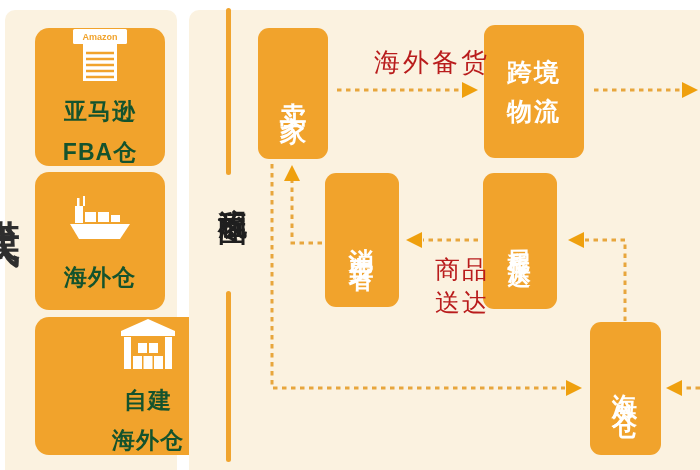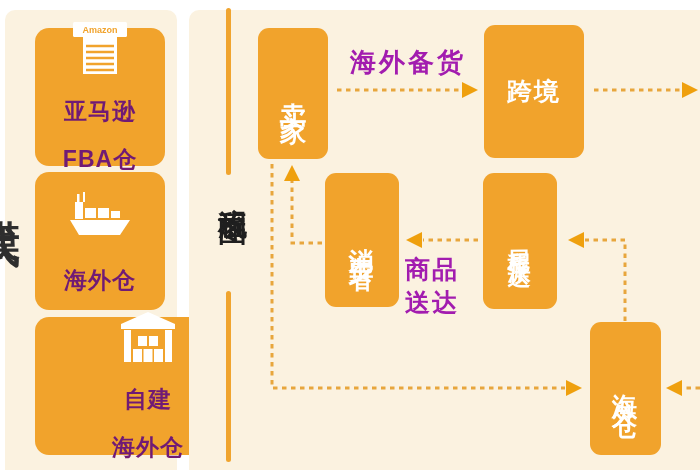--- a/index.html
+++ b/index.html
@@ -8,38 +8,38 @@
   .panel{position:absolute;top:10px;bottom:0;background:#FBF2E0;}
   .panel-left{left:5px;width:172px;border-radius:10px 10px 0 0;}
   .panel-right{left:189px;width:511px;border-radius:10px 0 0 0;}
 
   
   .edge-label{position:absolute;left:-22px;top:186px;writing-mode:vertical-rl;text-orientation:upright;
     font-size:42px;font-weight:700;color:#2e2e2e;letter-spacing:6px;line-height:1;}
 
   
   .card{position:absolute;left:30px;width:130px;height:138px;background:#F1A32C;border-radius:14px;
-    display:flex;flex-direction:column;align-items:center;justify-content:center;gap:19px;}
+    display:flex;flex-direction:column;align-items:center;justify-content:center;gap:12px;}
   .card-icon{height:58px;display:flex;align-items:center;justify-content:center;margin-bottom:2px;}
-  .card-line{color:#701a75;font-weight:700;font-size:23px;line-height:1.25;text-align:center;letter-spacing:1px;}
+  .card-line{color:#14532d;font-weight:700;font-size:23px;line-height:1.25;text-align:center;letter-spacing:1px;}
 
   
   .divider-seg{position:absolute;left:226px;width:5px;background:#F0A42E;border-radius:3px;}
   .flow-title{position:absolute;left:211px;top:184px;width:36px;writing-mode:vertical-rl;text-orientation:upright;
     font-size:29px;font-weight:700;color:#1f1f1f;letter-spacing:5px;line-height:1;text-align:center;}
 
   
   .node{position:absolute;background:#F1A32C;border-radius:11px;display:flex;align-items:center;justify-content:center;
     color:#fff;font-weight:700;}
   .node.vert{writing-mode:vertical-rl;text-orientation:upright;}
   .node-lines{display:flex;flex-direction:column;align-items:center;}
   .node-lines span{font-size:25px;line-height:1.55;letter-spacing:2px;}
 
   
-  .edge-text{position:absolute;color:#a21caf;font-weight:700;text-align:left;line-height:1.2;}
+  .edge-text{position:absolute;color:#b91c1c;font-weight:400;text-align:right;line-height:1.2;}
   .lbl-stocking{left:350px;top:47px;width:140px;font-size:26px;letter-spacing:3px;}
   .lbl-delivered{left:405px;top:254px;width:84px;font-size:25px;letter-spacing:2px;}
   .lbl-delivered div{margin-bottom:3px;}
   .lbl-shiporder{left:340px;top:402px;width:160px;font-size:22px;letter-spacing:1px;}
 
   .arrows{position:absolute;left:0;top:0;pointer-events:none;}
   .dash{fill:none;stroke:#E8A63C;stroke-width:3;stroke-dasharray:4.5 4.5;}
   .head{fill:#EFA00E;stroke:none;}
 </style>
 </head>
@@ -134,20 +134,21 @@
 
     <path class="dash" d="M272 164 L272 388 L565 388"></path>
     <polygon class="head" points="566,380 582,388 566,396"></polygon>
   </svg>
 
   <div class="node vert" style="left:258px;top:28px;width:70px;height:131px;font-size:27px;letter-spacing:13px;">卖家</div>
 
   <div class="node" style="left:484px;top:25px;width:100px;height:133px;">
     <div class="node-lines">
       <span>跨境</span>
+      <span>物流</span>
     </div>
   </div>
 
   <div class="node vert" style="left:325px;top:173px;width:74px;height:134px;font-size:25px;letter-spacing:9px;">消费者</div>
 
   <div class="node vert" style="left:483px;top:173px;width:74px;height:136px;font-size:23px;letter-spacing:5px;">尾程派送</div>
 
   <div class="node vert" style="left:590px;top:322px;width:71px;height:133px;font-size:25px;letter-spacing:10px;">海外仓</div>
 
   <div class="edge-text lbl-stocking">海外备货</div>

